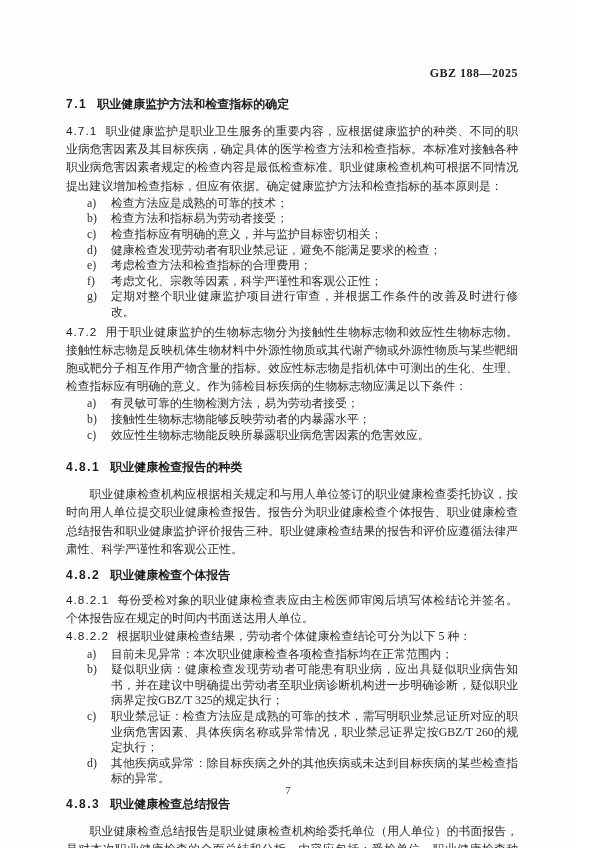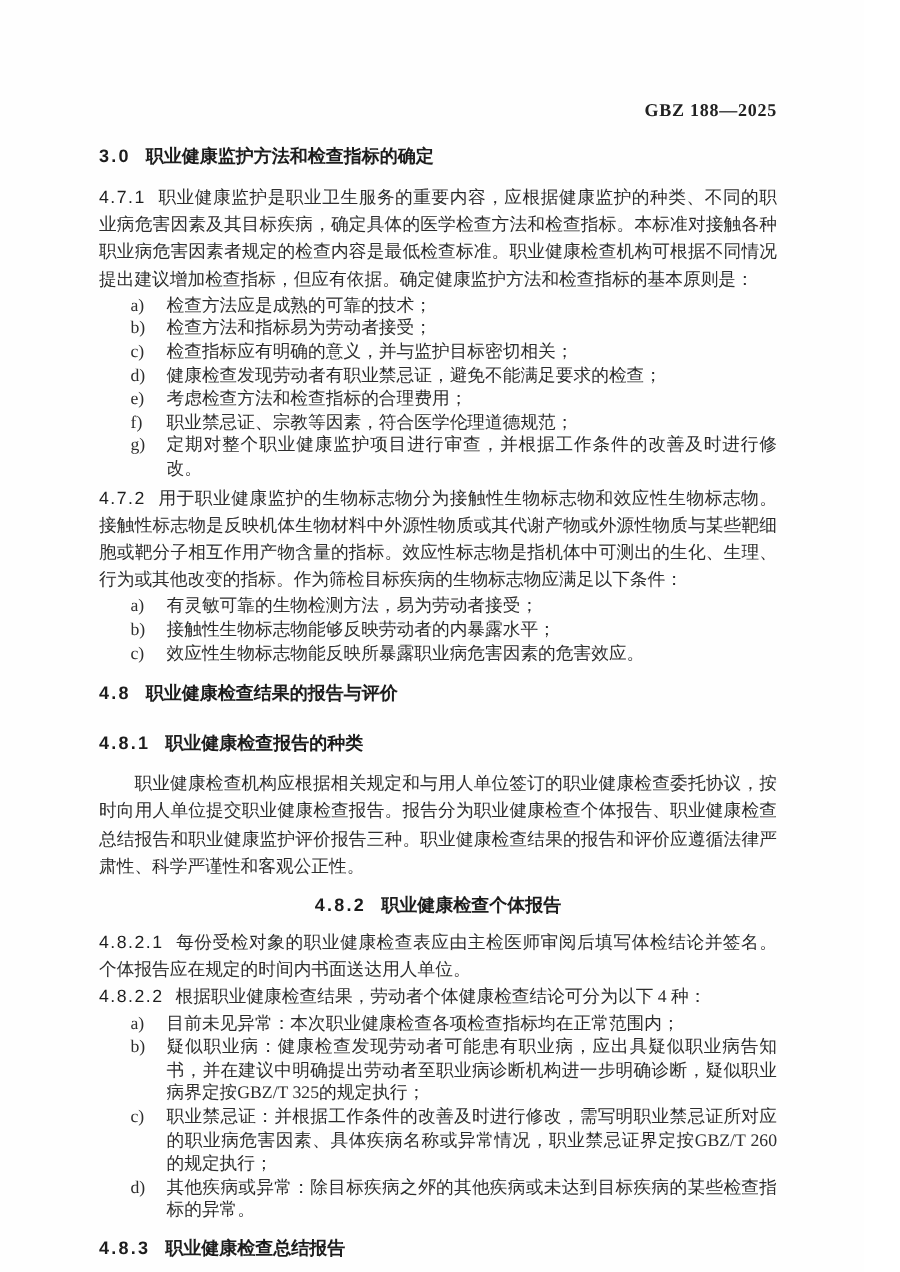--- a/index.html
+++ b/index.html
@@ -32,21 +32,21 @@
     font-size: 12px;
     font-weight: bold;
     color: #1d1d1d;
     margin: 0;
     font-family: "Liberation Sans", "DejaVu Sans", sans-serif;
   }
   .h-num { letter-spacing: 1.5px; margin-right: 10px; }
   h2.sec-47 { margin: 0 0 9px 0; }
   h2.sec-48 { margin: 11px 0 9px 0; }
   h3.sec-481 { margin: 16px 0 9px 0; }
-  h3.sec-482 { margin: 9px 0 7px 0; text-align: center; }
+  h3.sec-482 { margin: 9px 0 7px 0; }
   h3.sec-483 { margin: 9px 0 9px 0; }
   p.para {
     font-size: 11.8px;
     line-height: 18.2px;
     margin: 0;
     text-align: justify;
     color: #2d2d2d;
   }
   p.para.indent { text-indent: 2em; }
   .p-num {
@@ -81,21 +81,21 @@
 </style>
 </head>
 <body>
 
 <div class="sheet">
 
   <div class="std-code">GBZ 188—2025</div>
 
   <div class="content">
 
-    <h2 class="sec-47"><span class="h-num">3.0</span><span>职业健康监护方法和检查指标的确定</span></h2>
+    <h2 class="sec-47"><span class="h-num">7.1</span><span>职业健康监护方法和检查指标的确定</span></h2>
 
     <p class="para"><span class="p-num">4.7.1</span><span>职业健康监护是职业卫生服务的重要内容，应根据健康监护的种类、不同的职业病危害因素及其目标疾病，确定具体的医学检查方法和检查指标。本标准对接触各种职业病危害因素者规定的检查内容是最低检查标准。职业健康检查机构可根据不同情况提出建议增加检查指标，但应有依据。确定健康监护方法和检查指标的基本原则是：</span></p>
 
     <div class="list">
       <div class="li">
           <span class="marker">a)</span>
           <span class="li-text">检查方法应是成熟的可靠的技术；</span>
         </div>
       <div class="li">
           <span class="marker">b)</span>
@@ -108,69 +108,68 @@
       <div class="li">
           <span class="marker">d)</span>
           <span class="li-text">健康检查发现劳动者有职业禁忌证，避免不能满足要求的检查；</span>
         </div>
       <div class="li">
           <span class="marker">e)</span>
           <span class="li-text">考虑检查方法和检查指标的合理费用；</span>
         </div>
       <div class="li">
           <span class="marker">f)</span>
-          <span class="li-text">职业禁忌证、宗教等因素，符合医学伦理道德规范；</span>
+          <span class="li-text">考虑文化、宗教等因素，科学严谨性和客观公正性；</span>
         </div>
       <div class="li">
           <span class="marker">g)</span>
           <span class="li-text">定期对整个职业健康监护项目进行审查，并根据工作条件的改善及时进行修改。</span>
         </div>
     </div>
 
-    <p class="para mt4"><span class="p-num">4.7.2</span><span>用于职业健康监护的生物标志物分为接触性生物标志物和效应性生物标志物。接触性标志物是反映机体生物材料中外源性物质或其代谢产物或外源性物质与某些靶细胞或靶分子相互作用产物含量的指标。效应性标志物是指机体中可测出的生化、生理、行为或其他改变的指标。作为筛检目标疾病的生物标志物应满足以下条件：</span></p>
+    <p class="para mt4"><span class="p-num">4.7.2</span><span>用于职业健康监护的生物标志物分为接触性生物标志物和效应性生物标志物。接触性标志物是反映机体生物材料中外源性物质或其代谢产物或外源性物质与某些靶细胞或靶分子相互作用产物含量的指标。效应性标志物是指机体中可测出的生化、生理、检查指标应有明确的意义。作为筛检目标疾病的生物标志物应满足以下条件：</span></p>
 
     <div class="list">
       <div class="li">
           <span class="marker">a)</span>
           <span class="li-text">有灵敏可靠的生物检测方法，易为劳动者接受；</span>
         </div>
       <div class="li">
           <span class="marker">b)</span>
           <span class="li-text">接触性生物标志物能够反映劳动者的内暴露水平；</span>
         </div>
       <div class="li">
           <span class="marker">c)</span>
           <span class="li-text">效应性生物标志物能反映所暴露职业病危害因素的危害效应。</span>
         </div>
     </div>
 
-    <h2 class="sec-48"><span class="h-num">4.8</span><span>职业健康检查结果的报告与评价</span></h2>
 
     <h3 class="sec-481"><span class="h-num">4.8.1</span><span>职业健康检查报告的种类</span></h3>
 
     <p class="para indent">职业健康检查机构应根据相关规定和与用人单位签订的职业健康检查委托协议，按时向用人单位提交职业健康检查报告。报告分为职业健康检查个体报告、职业健康检查总结报告和职业健康监护评价报告三种。职业健康检查结果的报告和评价应遵循法律严肃性、科学严谨性和客观公正性。</p>
 
     <h3 class="sec-482"><span class="h-num">4.8.2</span><span>职业健康检查个体报告</span></h3>
 
     <p class="para"><span class="p-num">4.8.2.1</span><span>每份受检对象的职业健康检查表应由主检医师审阅后填写体检结论并签名。个体报告应在规定的时间内书面送达用人单位。</span></p>
 
-    <p class="para"><span class="p-num">4.8.2.2</span><span>根据职业健康检查结果，劳动者个体健康检查结论可分为以下 4 种：</span></p>
+    <p class="para"><span class="p-num">4.8.2.2</span><span>根据职业健康检查结果，劳动者个体健康检查结论可分为以下 5 种：</span></p>
 
     <div class="list">
       <div class="li">
           <span class="marker">a)</span>
           <span class="li-text">目前未见异常：本次职业健康检查各项检查指标均在正常范围内；</span>
         </div>
       <div class="li">
           <span class="marker">b)</span>
           <span class="li-text">疑似职业病：健康检查发现劳动者可能患有职业病，应出具疑似职业病告知书，并在建议中明确提出劳动者至职业病诊断机构进一步明确诊断，疑似职业病界定按GBZ/T 325的规定执行；</span>
         </div>
       <div class="li">
           <span class="marker">c)</span>
-          <span class="li-text">职业禁忌证：并根据工作条件的改善及时进行修改，需写明职业禁忌证所对应的职业病危害因素、具体疾病名称或异常情况，职业禁忌证界定按GBZ/T 260的规定执行；</span>
+          <span class="li-text">职业禁忌证：检查方法应是成熟的可靠的技术，需写明职业禁忌证所对应的职业病危害因素、具体疾病名称或异常情况，职业禁忌证界定按GBZ/T 260的规定执行；</span>
         </div>
       <div class="li">
           <span class="marker">d)</span>
           <span class="li-text">其他疾病或异常：除目标疾病之外的其他疾病或未达到目标疾病的某些检查指标的异常。</span>
         </div>
     </div>
 
     <h3 class="sec-483"><span class="h-num">4.8.3</span><span>职业健康检查总结报告</span></h3>
 
     <p class="para indent">职业健康检查总结报告是职业健康检查机构给委托单位（用人单位）的书面报告，是对本次职业健康检查的全面总结和分析，内容应包括：受检单位、职业健康检查种类、委托健康检查人数、实际检查人数、检查时间和地点、健康检查工作的实施情况、发现的疑似职业病、职业禁忌证和其他疾病的人数和汇总名单、处理建议等。如有未完成复查/补充检查者，报告中应列出未完成人员名单，包括受检者</p>

